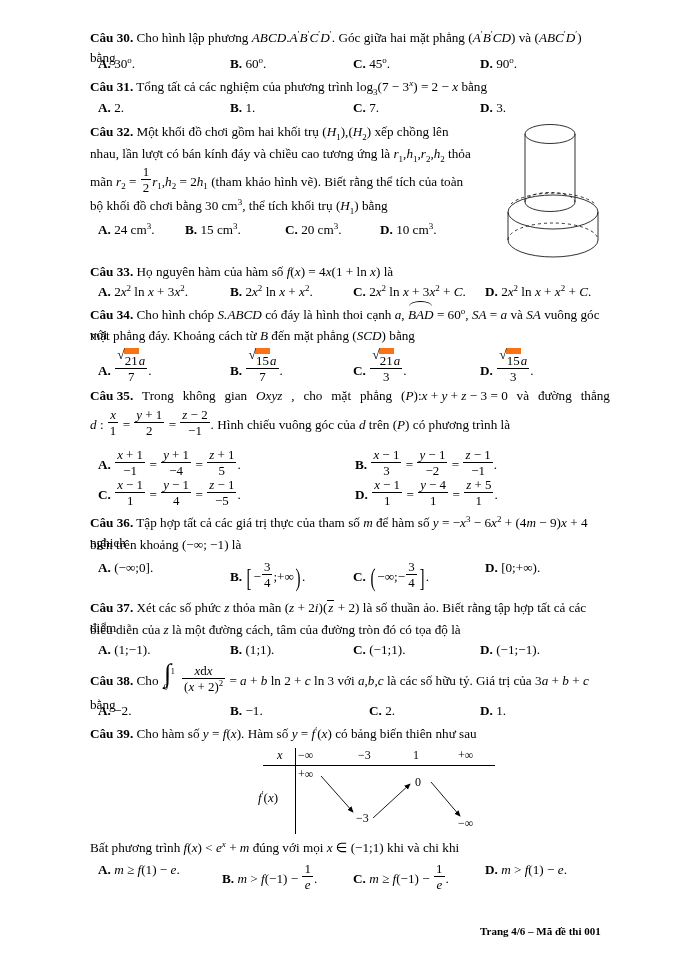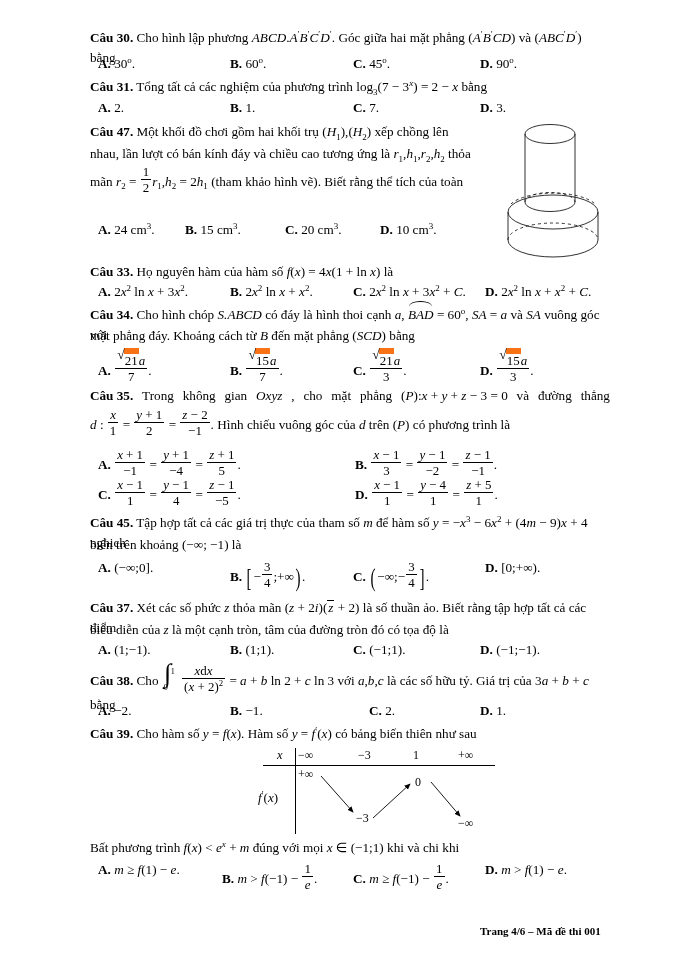--- a/index.html
+++ b/index.html
@@ -123,34 +123,40 @@
       <b>C.</b>
       <span>7.</span>
     </span>
     <span class="opt" style="left:390px;">
       <b>D.</b>
       <span>3.</span>
     </span>
   </div>
 
   <div class="blk" style="left:90px; top:122px; width:415px;">
-    <span class="q">Câu 47.</span>
+    <span class="q">Câu 32.</span>
     <span>Một khối đồ chơi gồm hai khối trụ</span>
     <span class="paren">(<i class="v">H</i><span class="sub">1</span>)</span>,<span class="paren">(<i class="v">H</i><span class="sub">2</span>)</span>
     <span>xếp chồng lên</span>
   </div>
   <div class="blk" style="left:90px; top:144px; width:415px;">
     <span>nhau, lần lượt có bán kính đáy và chiều cao tương ứng là</span>
     <i class="v">r</i><span class="sub">1</span>,<i class="v">h</i><span class="sub">1</span>,<i class="v">r</i><span class="sub">2</span>,<i class="v">h</i><span class="sub">2</span>
     <span>thỏa</span>
   </div>
   <div class="blk" style="left:90px; top:165px; width:415px;">
     <span>mãn</span>
     <i class="v">r</i><span class="sub">2</span> = <span class="frac"><span class="num">1</span><span class="den">2</span></span><i class="v">r</i><span class="sub">1</span>,<i class="v">h</i><span class="sub">2</span> = 2<i class="v">h</i><span class="sub">1</span>
     <span>(tham khảo hình vẽ). Biết rằng thể tích của toàn</span>
+  </div>
+  <div class="blk" style="left:90px; top:196px; width:415px;">
+    <span>bộ khối đồ chơi bằng</span>
+    30 cm<span class="sup">3</span><span>, thể tích khối trụ</span>
+    <span class="paren">(<i class="v">H</i><span class="sub">1</span>)</span>
+    <span>bằng</span>
   </div>
 
   <div class="opts" style="left:90px; top:222px;">
     <span class="opt" style="left:8px;">
       <b>A.</b>
       <span>24 cm<span class="sup">3</span>.</span>
     </span>
     <span class="opt" style="left:95px;">
       <b>B.</b>
       <span>15 cm<span class="sup">3</span>.</span>
@@ -296,21 +302,21 @@
     </span>
     <span class="opt" style="left:265px; top:30px;">
       <b>D.</b>
       <span class="frac"><span class="num"><i class="v">x</i> − 1</span><span class="den">1</span></span> =
       <span class="frac"><span class="num"><i class="v">y</i> − 4</span><span class="den">1</span></span> =
       <span class="frac"><span class="num"><i class="v">z</i> + 5</span><span class="den">1</span></span>.
     </span>
   </div>
 
   <div class="blk" style="left:90px; top:513px; width:525px;">
-    <span class="q">Câu 45.</span>
+    <span class="q">Câu 36.</span>
     <span>Tập hợp tất cả các giá trị thực của tham số</span>
     <i class="v">m</i>
     <span>để hàm số</span>
     <i class="v">y</i> = −<i class="v">x</i><span class="sup">3</span> − 6<i class="v">x</i><span class="sup">2</span> + <span class="paren">(4<i class="v">m</i> − 9)</span><i class="v">x</i> + 4
     <span>nghịch</span>
   </div>
   <div class="blk" style="left:90px; top:535px; width:520px;">
     <span>biến trên khoảng</span>
     <span class="paren">(−∞; −1)</span>
     <span>là</span>
@@ -339,21 +345,21 @@
     <span class="q">Câu 37.</span>
     <span>Xét các số phức</span>
     <i class="v">z</i>
     <span>thỏa mãn</span>
     <span class="paren">(<i class="v">z</i> + 2<i class="v">i</i>)</span><span class="paren">(<span class="ovl"><i class="v">z</i></span> + 2)</span>
     <span>là số thuần ảo. Biết rằng tập hợp tất cả các điểm</span>
   </div>
   <div class="blk" style="left:90px; top:620px; width:520px;">
     <span>biểu diễn của</span>
     <i class="v">z</i>
-    <span>là một cạnh tròn, tâm của đường tròn đó có tọa độ là</span>
+    <span>là một đường cách, tâm của đường tròn đó có tọa độ là</span>
   </div>
 
   <div class="opts" style="left:90px; top:642px;">
     <span class="opt" style="left:8px;">
       <b>A.</b>
       <span>(1;−1).</span>
     </span>
     <span class="opt" style="left:140px;">
       <b>B.</b>
       <span>(1;1).</span>

